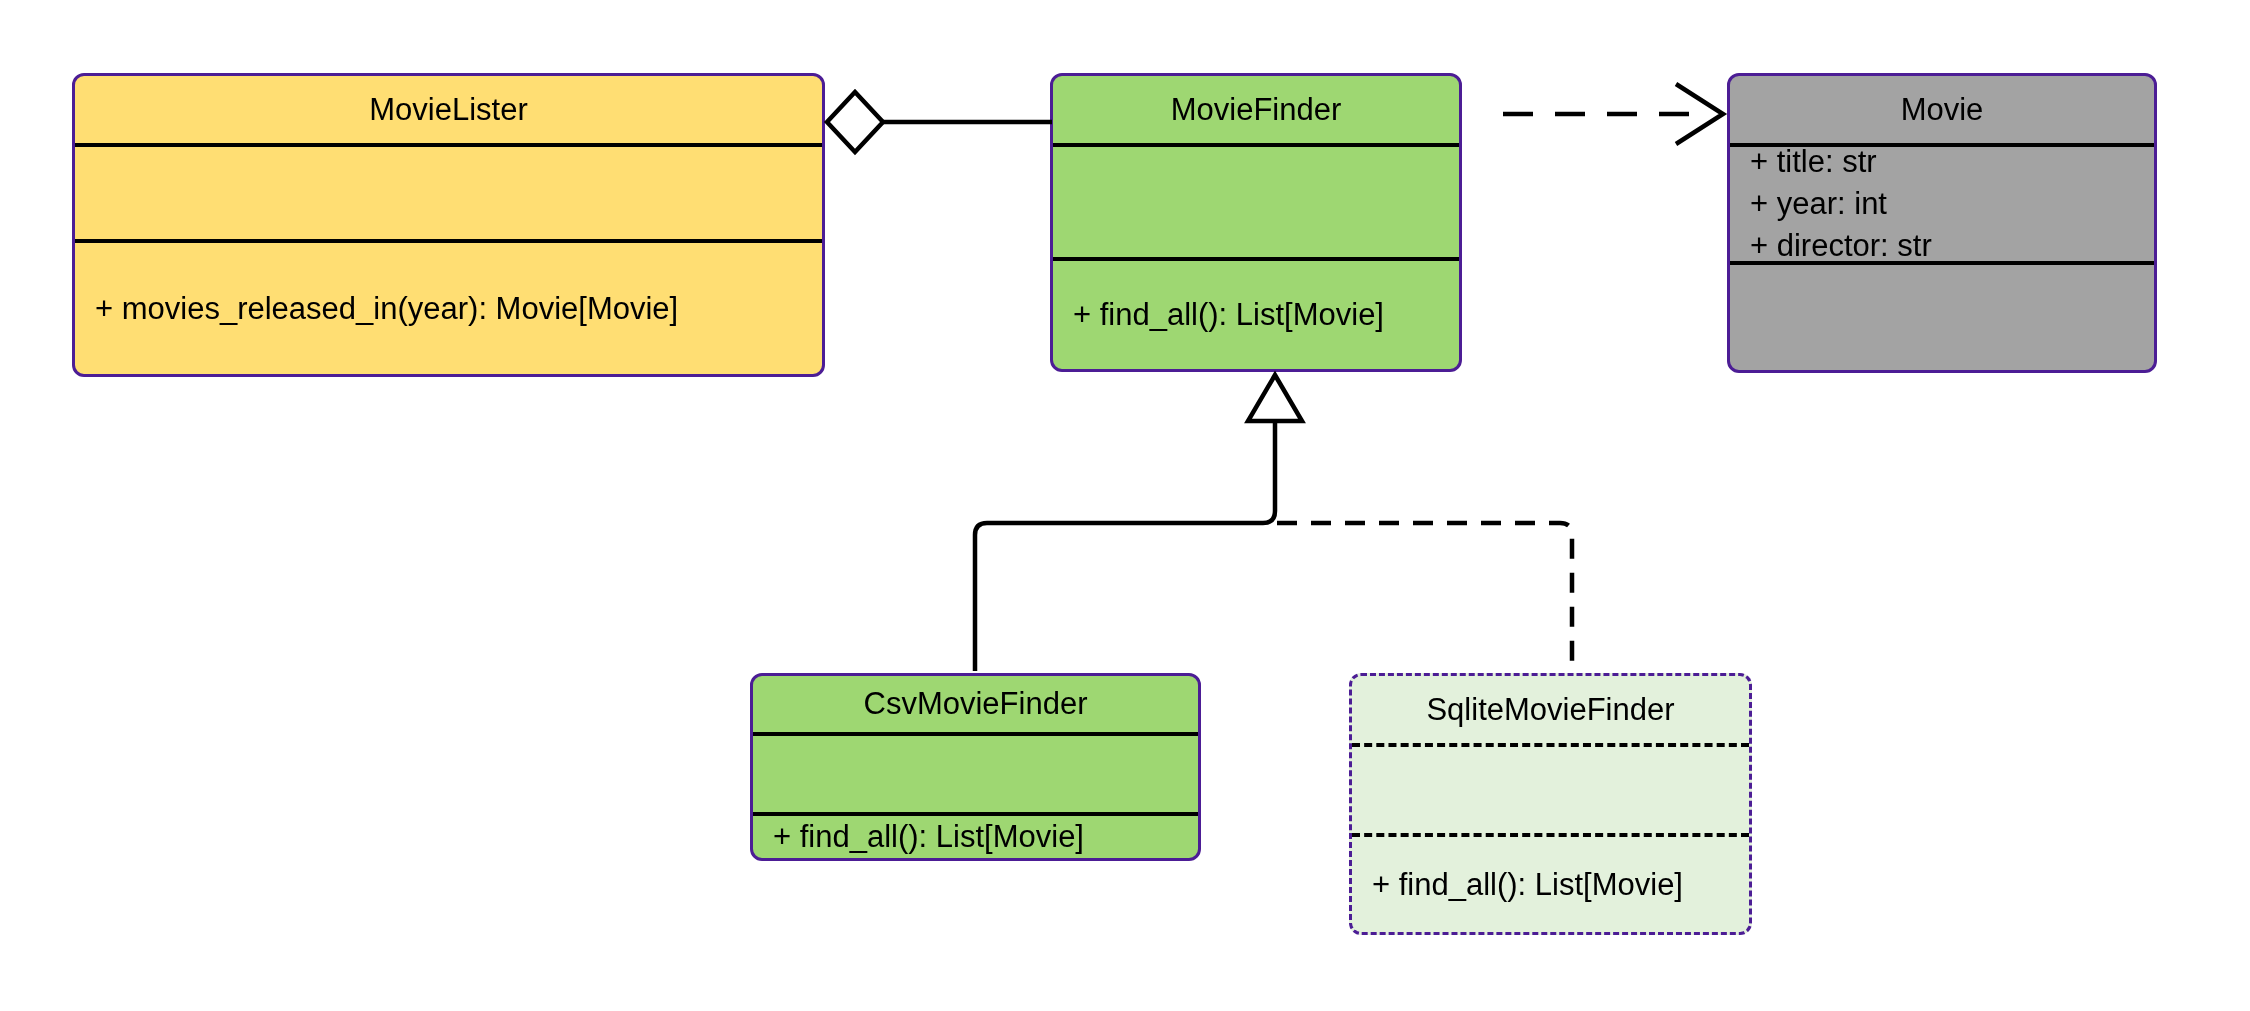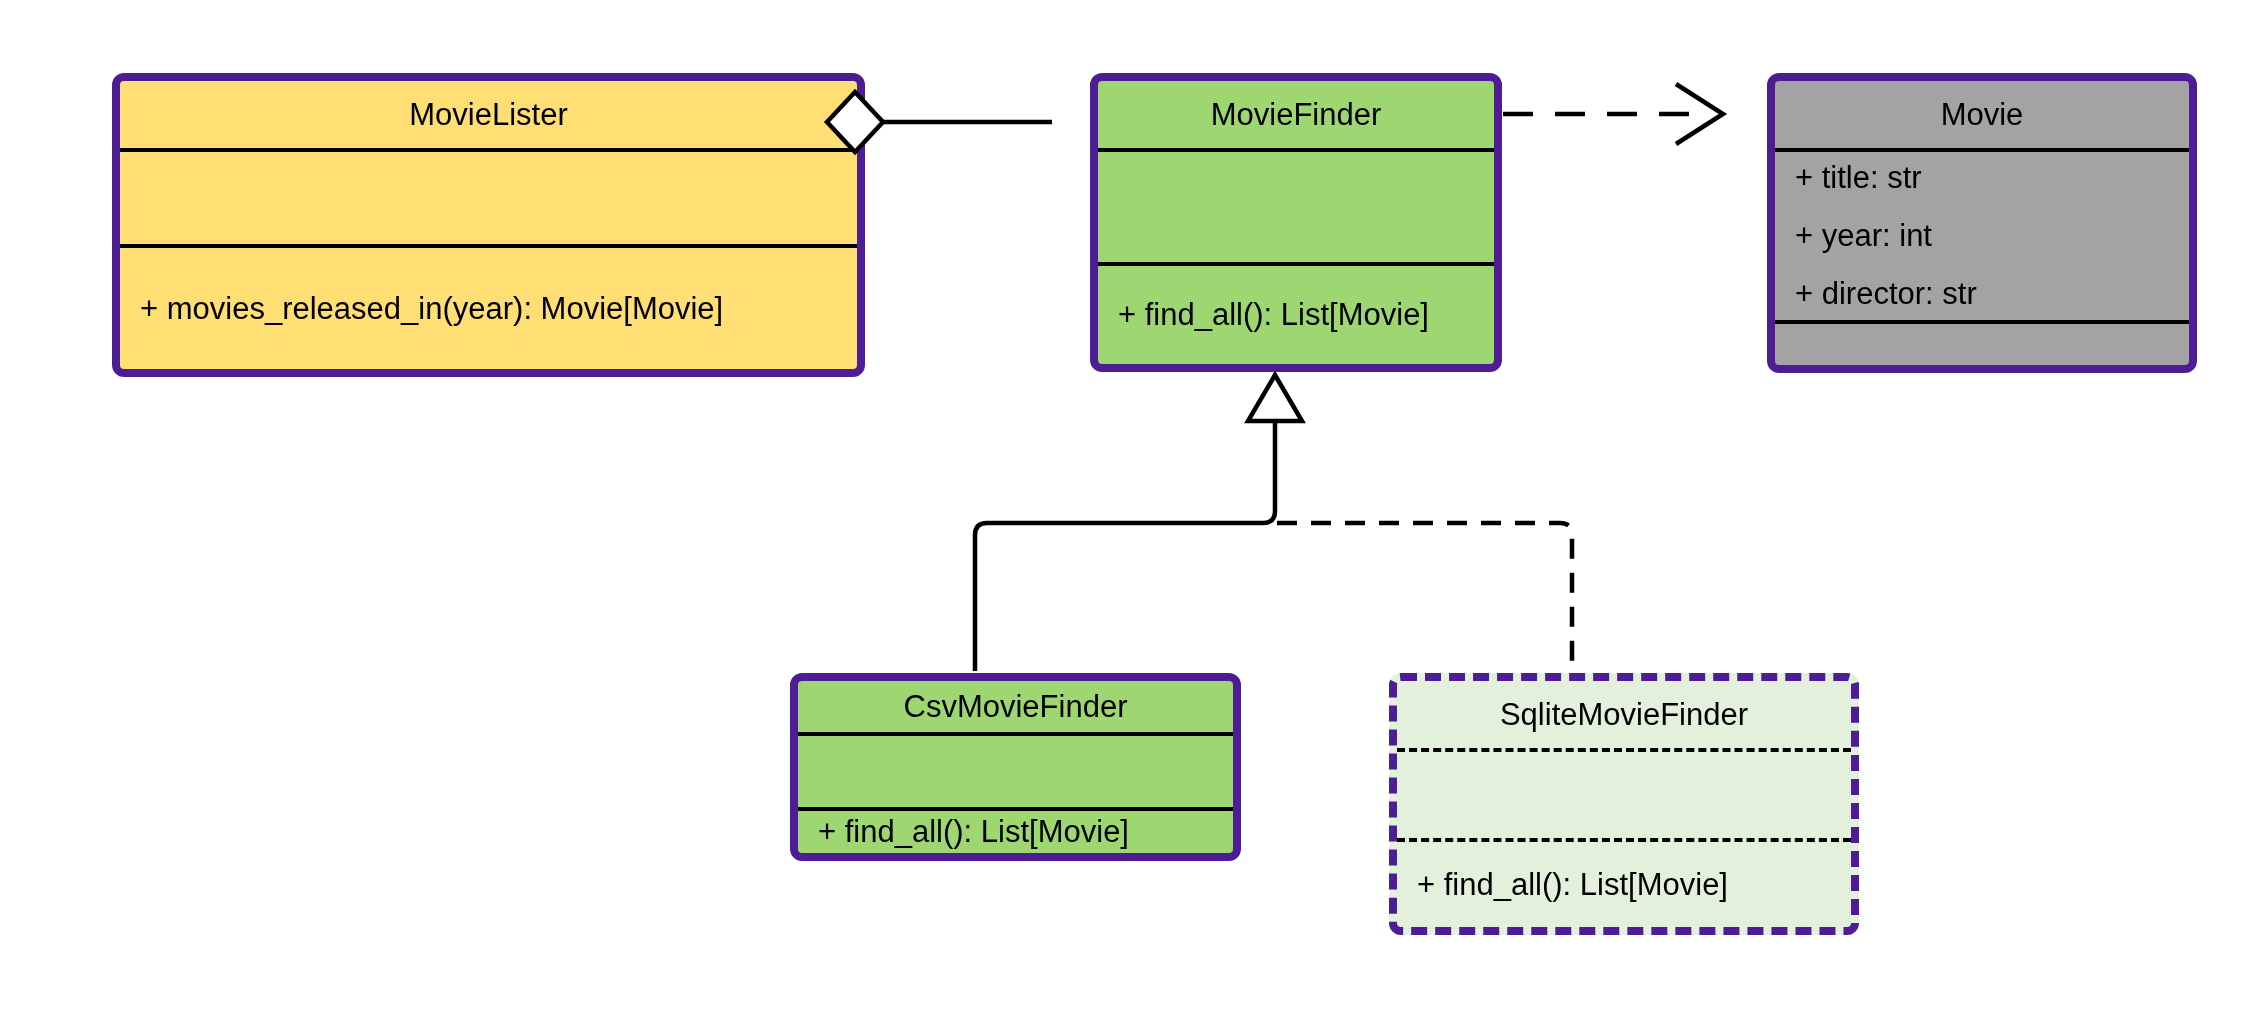--- a/index.html
+++ b/index.html
@@ -18,26 +18,25 @@
   #connector-layer {
     position: absolute;
     left: 0; top: 0;
     width: 2250px;
     height: 1011px;
     pointer-events: none;
   }
   .uml-class {
     position: absolute;
     box-sizing: border-box;
-    border: 8px solid #4c1d95;
+    border: 3px solid #4c1d95;
     border-radius: 12px;
     display: flex;
     flex-direction: column;
     color: #000000;
-    margin-left: 40px;
   }
   .uml-class.dashed {
     border-style: dashed;
   }
   .uml-sec {
     box-sizing: border-box;
     display: flex;
     flex-direction: column;
     justify-content: center;
   }
@@ -89,37 +88,37 @@
   <div class="uml-class" style="left: 1050px; top: 73px; width: 412px; height: 299px; background-color: rgb(158, 215, 114);">
     <div class="uml-sec uml-title" style="height:67px;">MovieFinder</div>
     <div class="uml-sec uml-members uml-attrs" style="height:114px;"></div>
     <div class="uml-sec uml-members uml-methods">
       <div class="member-row">+ find_all(): List[Movie]</div>
     </div>
   </div>
 
   <div class="uml-class" style="left: 1727px; top: 73px; width: 430px; height: 300px; background-color: #a3a3a3; justify-content: flex-end;">
     <div class="uml-sec uml-title" style="height:67px;">Movie</div>
-    <div class="uml-sec uml-members uml-attrs" style="height:172px;gap:16px;">
+    <div class="uml-sec uml-members uml-attrs" style="height:118px;">
       <div class="member-row">+ title: str</div>
       <div class="member-row">+ year: int</div>
       <div class="member-row">+ director: str</div>
     </div>
     <div class="uml-sec uml-members uml-methods"></div>
   </div>
 
   <div class="uml-class" style="left: 750px; top: 673px; width: 451px; height: 188px; background-color: rgb(158, 215, 114);">
     <div class="uml-sec uml-title" style="height:67px;">CsvMovieFinder</div>
     <div class="uml-sec uml-members uml-attrs" style="height:96px;"></div>
     <div class="uml-sec uml-members uml-methods">
       <div class="member-row">+ find_all(): List[Movie]</div>
     </div>
   </div>
 
-  <div class="uml-class dashed" style="left: 1349px; top: 673px; width: 470px; height: 262px; background-color: rgb(227, 241, 220);">
+  <div class="uml-class dashed" style="left: 1349px; top: 673px; width: 403px; height: 262px; background-color: rgb(227, 241, 220);">
     <div class="uml-sec uml-title" style="height:67px;">SqliteMovieFinder</div>
     <div class="uml-sec uml-members uml-attrs" style="height:90px;"></div>
     <div class="uml-sec uml-members uml-methods">
       <div class="member-row">+ find_all(): List[Movie]</div>
     </div>
   </div>
 
   <svg id="connector-layer" viewBox="0 0 2250 1011" xmlns="http://www.w3.org/2000/svg">
 
     <g>

